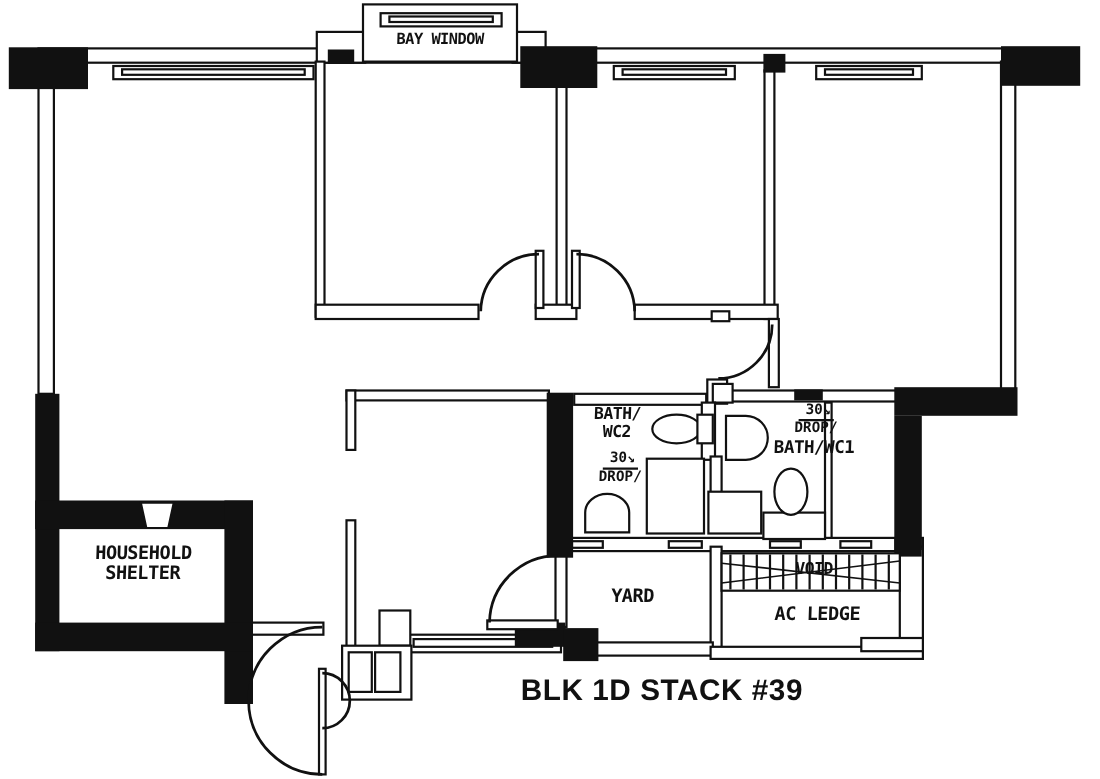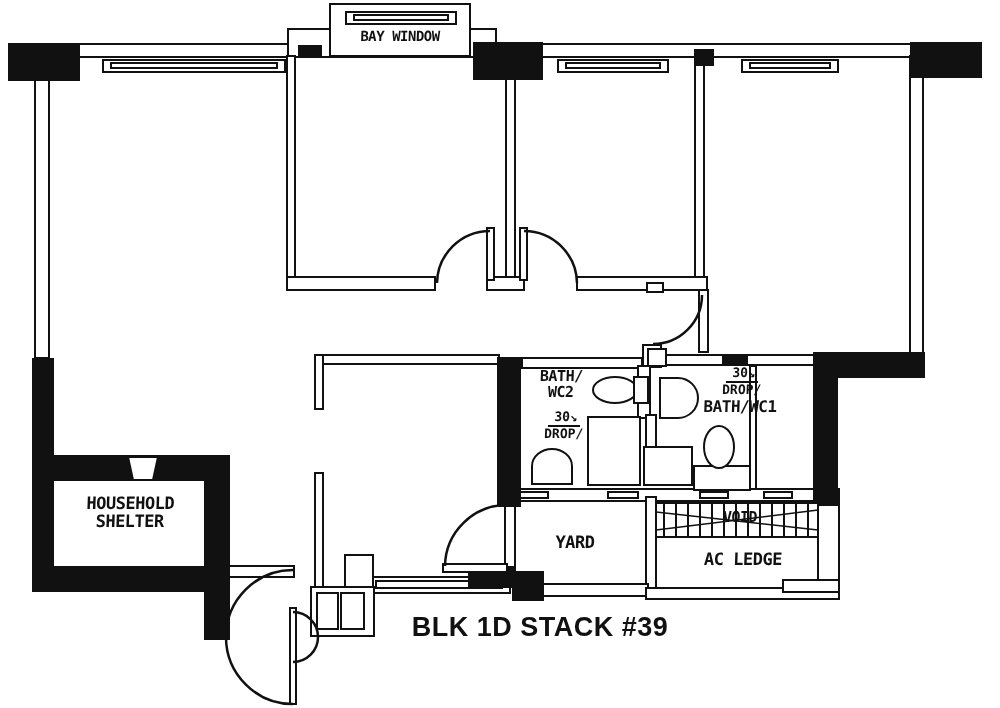--- a/index.html
+++ b/index.html
@@ -19,21 +19,21 @@
   .drop{
     position:absolute;font-weight:700;font-size:13px;text-align:center;
     transform:skewX(-2deg);line-height:1.15;
   }
   .drop .num{display:inline-block;border-bottom:2px solid #111;padding:0 3px 0 6px;}
   .drop .arrow{font-size:12px;}
   .drop .word{display:block;}
   .title{
     position:absolute;left:350px;top:612px;width:380px;
     font-family:"Liberation Sans",sans-serif;font-weight:700;font-size:27px;
-    letter-spacing:0.5px;text-align:center;transform:none;
+    letter-spacing:0.5px;text-align:right;transform:none;
   }
   .void-lbl{font-size:15px;}
 </style>
 </head>
 <body>
 
 <div class="plan">
 
   <svg width="1000" height="708" viewBox="0 0 1000 708">
     <g fill="#ffffff" stroke="#111111" stroke-width="2">

